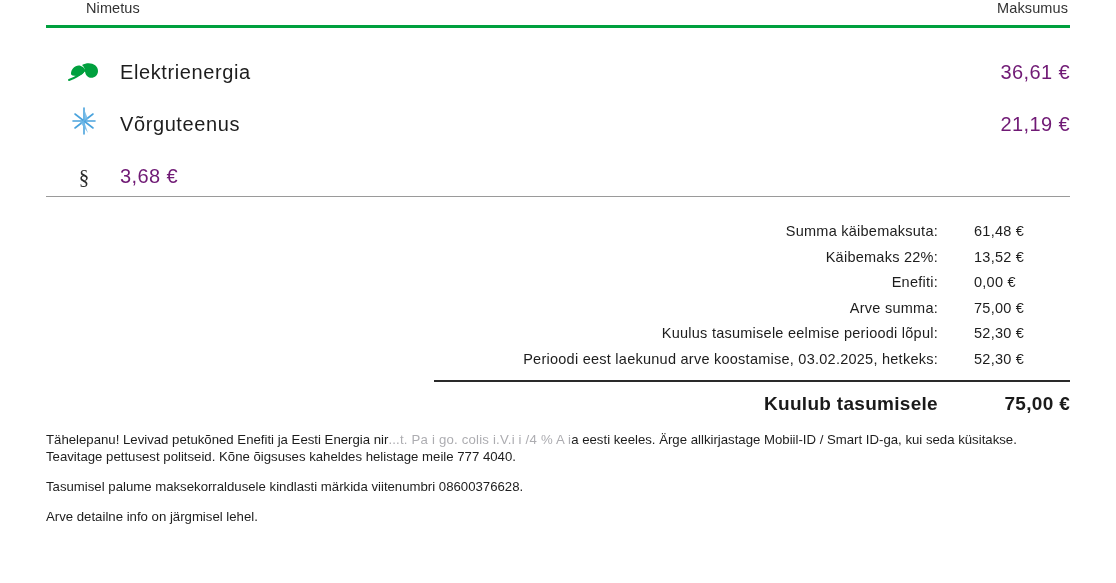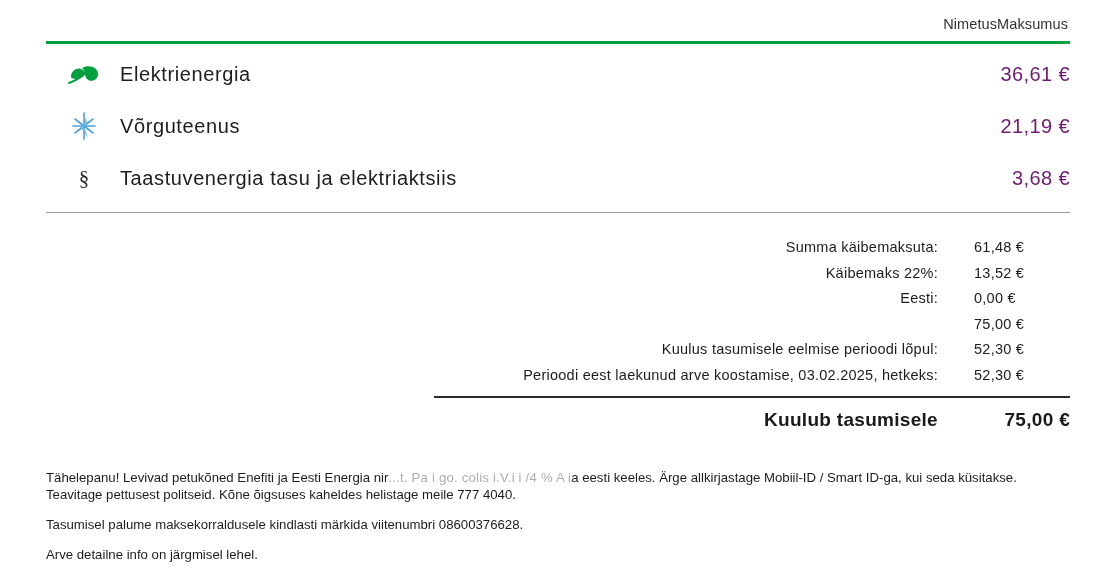--- a/index.html
+++ b/index.html
@@ -19,41 +19,41 @@
     width: 1116px;
     height: 583px;
     box-sizing: border-box;
     padding: 0 46px;
   }
 
   
   .table-head {
     display: flex;
     align-items: flex-end;
-    justify-content: flex-end;
-    padding: 16px 2px 9px 40px;
+    justify-content: space-between;
+    padding: 0 2px 9px 40px;
     font-size: 14.5px;
     color: #333;
   }
   .table-head .col-name { letter-spacing: .1px; }
   .table-head .col-amount { letter-spacing: .1px; }
 
   .rule-green {
     height: 3px;
     background: #00a03e;
     width: 100%;
   }
 
   
   .items {
     margin-top: 4px;
   }
   .item {
     display: flex;
-    align-items: center;
+    align-items: flex-end;
     height: 52px;
     padding-left: 2px;
   }
   .item .icon {
     width: 72px;
     flex: 0 0 72px;
     display: flex;
     align-items: center;
     justify-content: center;
   }
@@ -114,21 +114,21 @@
     margin-top: 11px;
     font-weight: bold;
     font-size: 19px;
     letter-spacing: .3px;
   }
   .grand .g-label { padding-right: 36px; }
   .grand .g-value { width: 96px; text-align: right; }
 
   
   .notes {
-    margin-top: 38px;
+    margin-top: 16px;
     font-size: 13.2px;
     line-height: 17px;
     color: #1d1d1d;
   }
   .notes p { margin: 0 0 13px 0; }
   .notes .smudge {
     color: #8d8d93;
     opacity: .72;
     filter: blur(0.35px);
     letter-spacing: .2px;
@@ -183,42 +183,42 @@
         </svg>
       </div>
       <div class="label">Võrguteenus</div>
       <div class="amount">21,19 €</div>
     </div>
 
     <div class="item">
       <div class="icon">
         <span class="ico-para">§</span>
       </div>
-      <div class="label">Taastuvenergia tasu ja elektriaktsiis</div>
       <div class="amount">3,68 €</div>
     </div>
 
   </div>
 
   <div class="rule-grey"></div>
 
   <div class="totals">
     <div class="total-row">
       <div class="t-label">Summa käibemaksuta:</div>
       <div class="t-value">61,48 €</div>
     </div>
     <div class="total-row">
       <div class="t-label">Käibemaks 22%:</div>
       <div class="t-value">13,52 €</div>
     </div>
     <div class="total-row">
-      <div class="t-label">Eesti:</div>
+      <div class="t-label">Enefiti:</div>
       <div class="t-value">0,00 €</div>
     </div>
     <div class="total-row">
+      <div class="t-label">Arve summa:</div>
       <div class="t-value">75,00 €</div>
     </div>
     <div class="total-row">
       <div class="t-label">Kuulus tasumisele eelmise perioodi lõpul:</div>
       <div class="t-value">52,30 €</div>
     </div>
     <div class="total-row">
       <div class="t-label">Perioodi eest laekunud arve koostamise, 03.02.2025, hetkeks:</div>
       <div class="t-value">52,30 €</div>
     </div>

